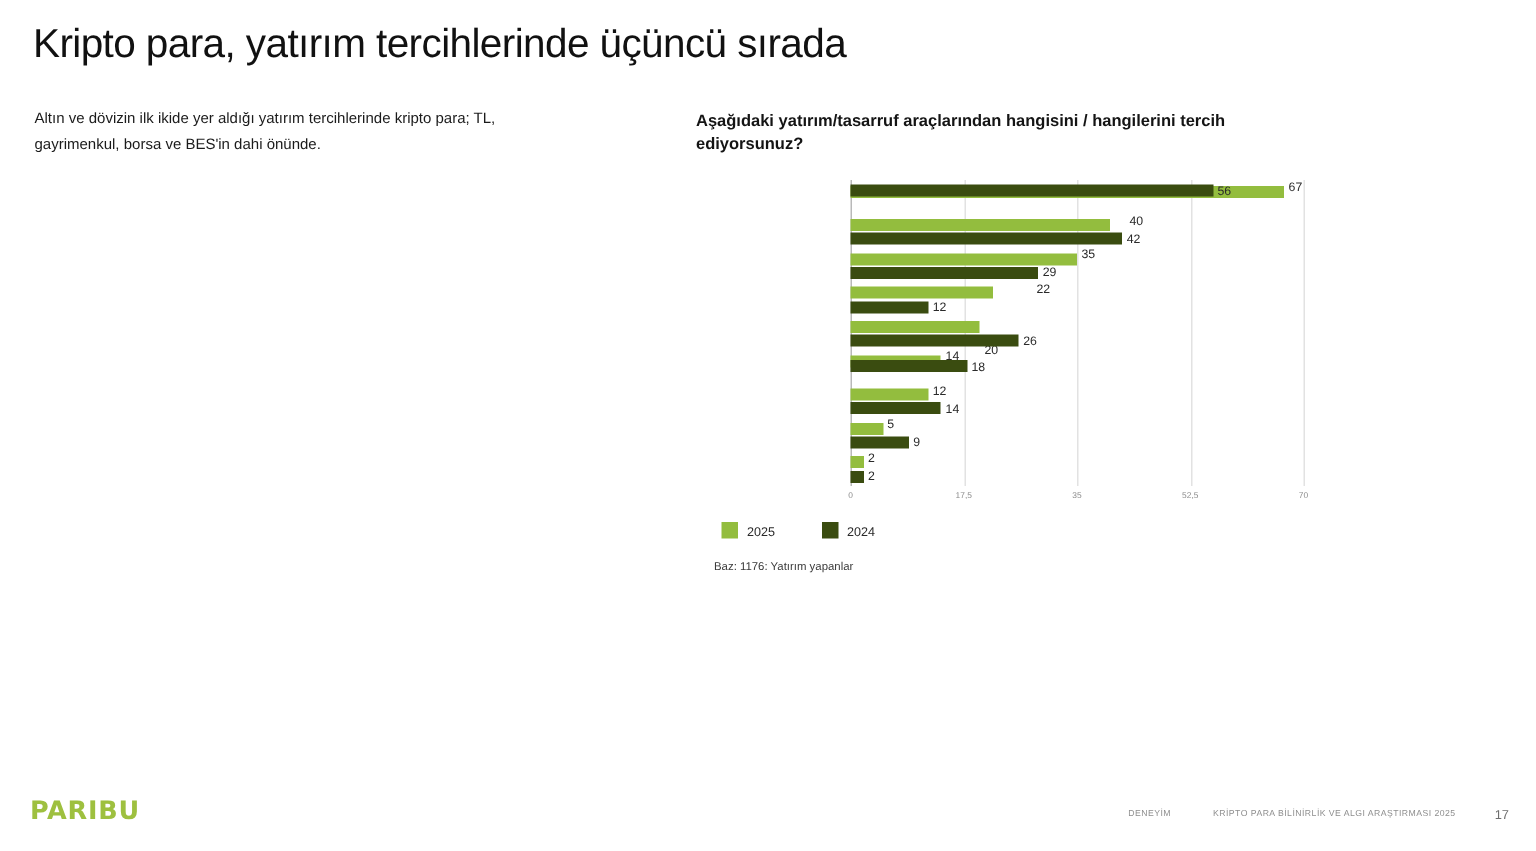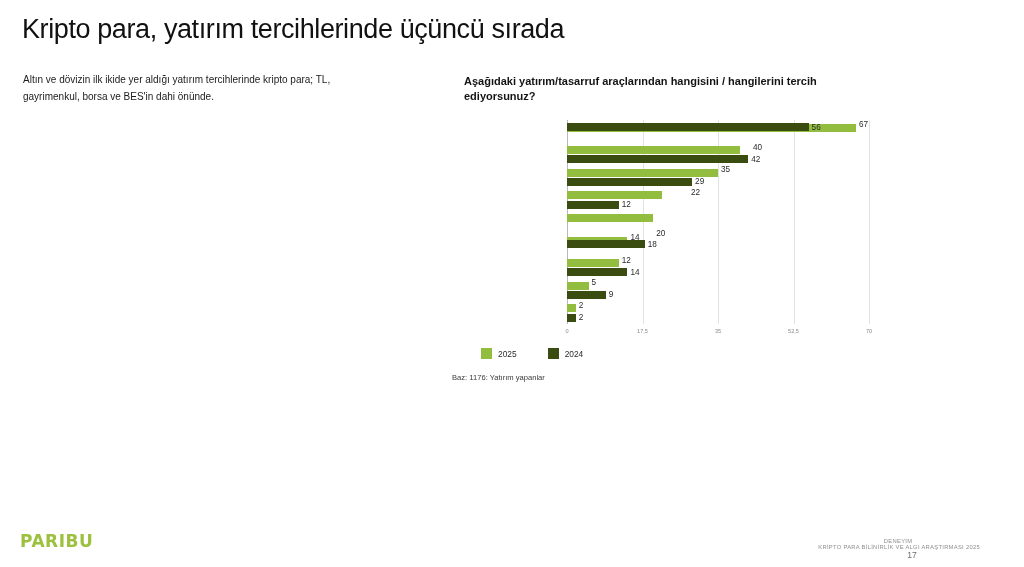--- a/index.html
+++ b/index.html
@@ -85,33 +85,33 @@
     position:absolute;left:481px;top:348px;
     display:flex;align-items:center;gap:9px;
   }
   .legend-item{display:flex;align-items:center;gap:6px;margin-right:22px;}
   .swatch{width:11px;height:11px;display:block;}
   .swatch.light{background:#93bd3e;}
   .swatch.dark{background:#3a4c10;}
   .legend-label{font-size:8.4px;color:#2a2a2a;}
 
   .baz{
-    position:absolute;left:452px;top:373px;
+    position:absolute;left:476px;top:373px;
     font-size:7.6px;color:#3a3a3a;
   }
 
   
   .logo{
     position:absolute;left:20px;top:531px;
     font-size:17px;font-weight:700;letter-spacing:0.5px;
     color:#9ec03f;font-family:"DejaVu Sans",sans-serif;
   }
   .footer-right{
     position:absolute;right:18px;top:538px;
-    display:flex;align-items:center;gap:0;flex-direction:column;
+    display:flex;align-items:center;gap:0;
   }
   .f-item{font-size:5.8px;color:#8e8e8e;letter-spacing:0.3px;white-space:nowrap;}
   .f-deneyim{margin-right:28px;}
   .f-study{margin-right:26px;}
   .f-page{font-size:8.6px;color:#6e6e6e;}
 </style>
 </head>
 <body>
 
 <div class="slide">
@@ -160,20 +160,24 @@
             <div class="bar-value" style="left: 110px; top: -2.5px; margin-left: 14px;">22</div>
           </div>
           <div class="bar-row" style="top: 80.5px;">
             <div class="bar dark" style="width: 51.7714px;"></div>
             <div class="bar-value" style="left: 54.7714px; top: 0.5px;">12</div>
           </div>
           <div class="bar-row" style="top: 93.9px;">
             <div class="bar light" style="width: 86.2857px;"></div>
             <div class="bar-value" style="left: 89.2857px; top: -2.5px; margin-top: 19px;">20</div>
           </div>
+          <div class="bar-row" style="top: 103.1px;">
+            <div class="bar dark" style="width: 112.171px;"></div>
+            <div class="bar-value" style="left: 115.171px; top: 0.5px;">26</div>
+          </div>
           <div class="bar-row" style="top: 116.5px;">
             <div class="bar light" style="width: 60.4px;"></div>
             <div class="bar-value" style="left: 63.4px; top: -2.5px;">14</div>
           </div>
           <div class="bar-row" style="top: 120px;">
             <div class="bar dark" style="width: 77.6571px;"></div>
             <div class="bar-value" style="left: 80.6571px; top: 0.5px;">18</div>
           </div>
           <div class="bar-row" style="top: 139.1px;">
             <div class="bar light" style="width: 51.7714px;"></div>

